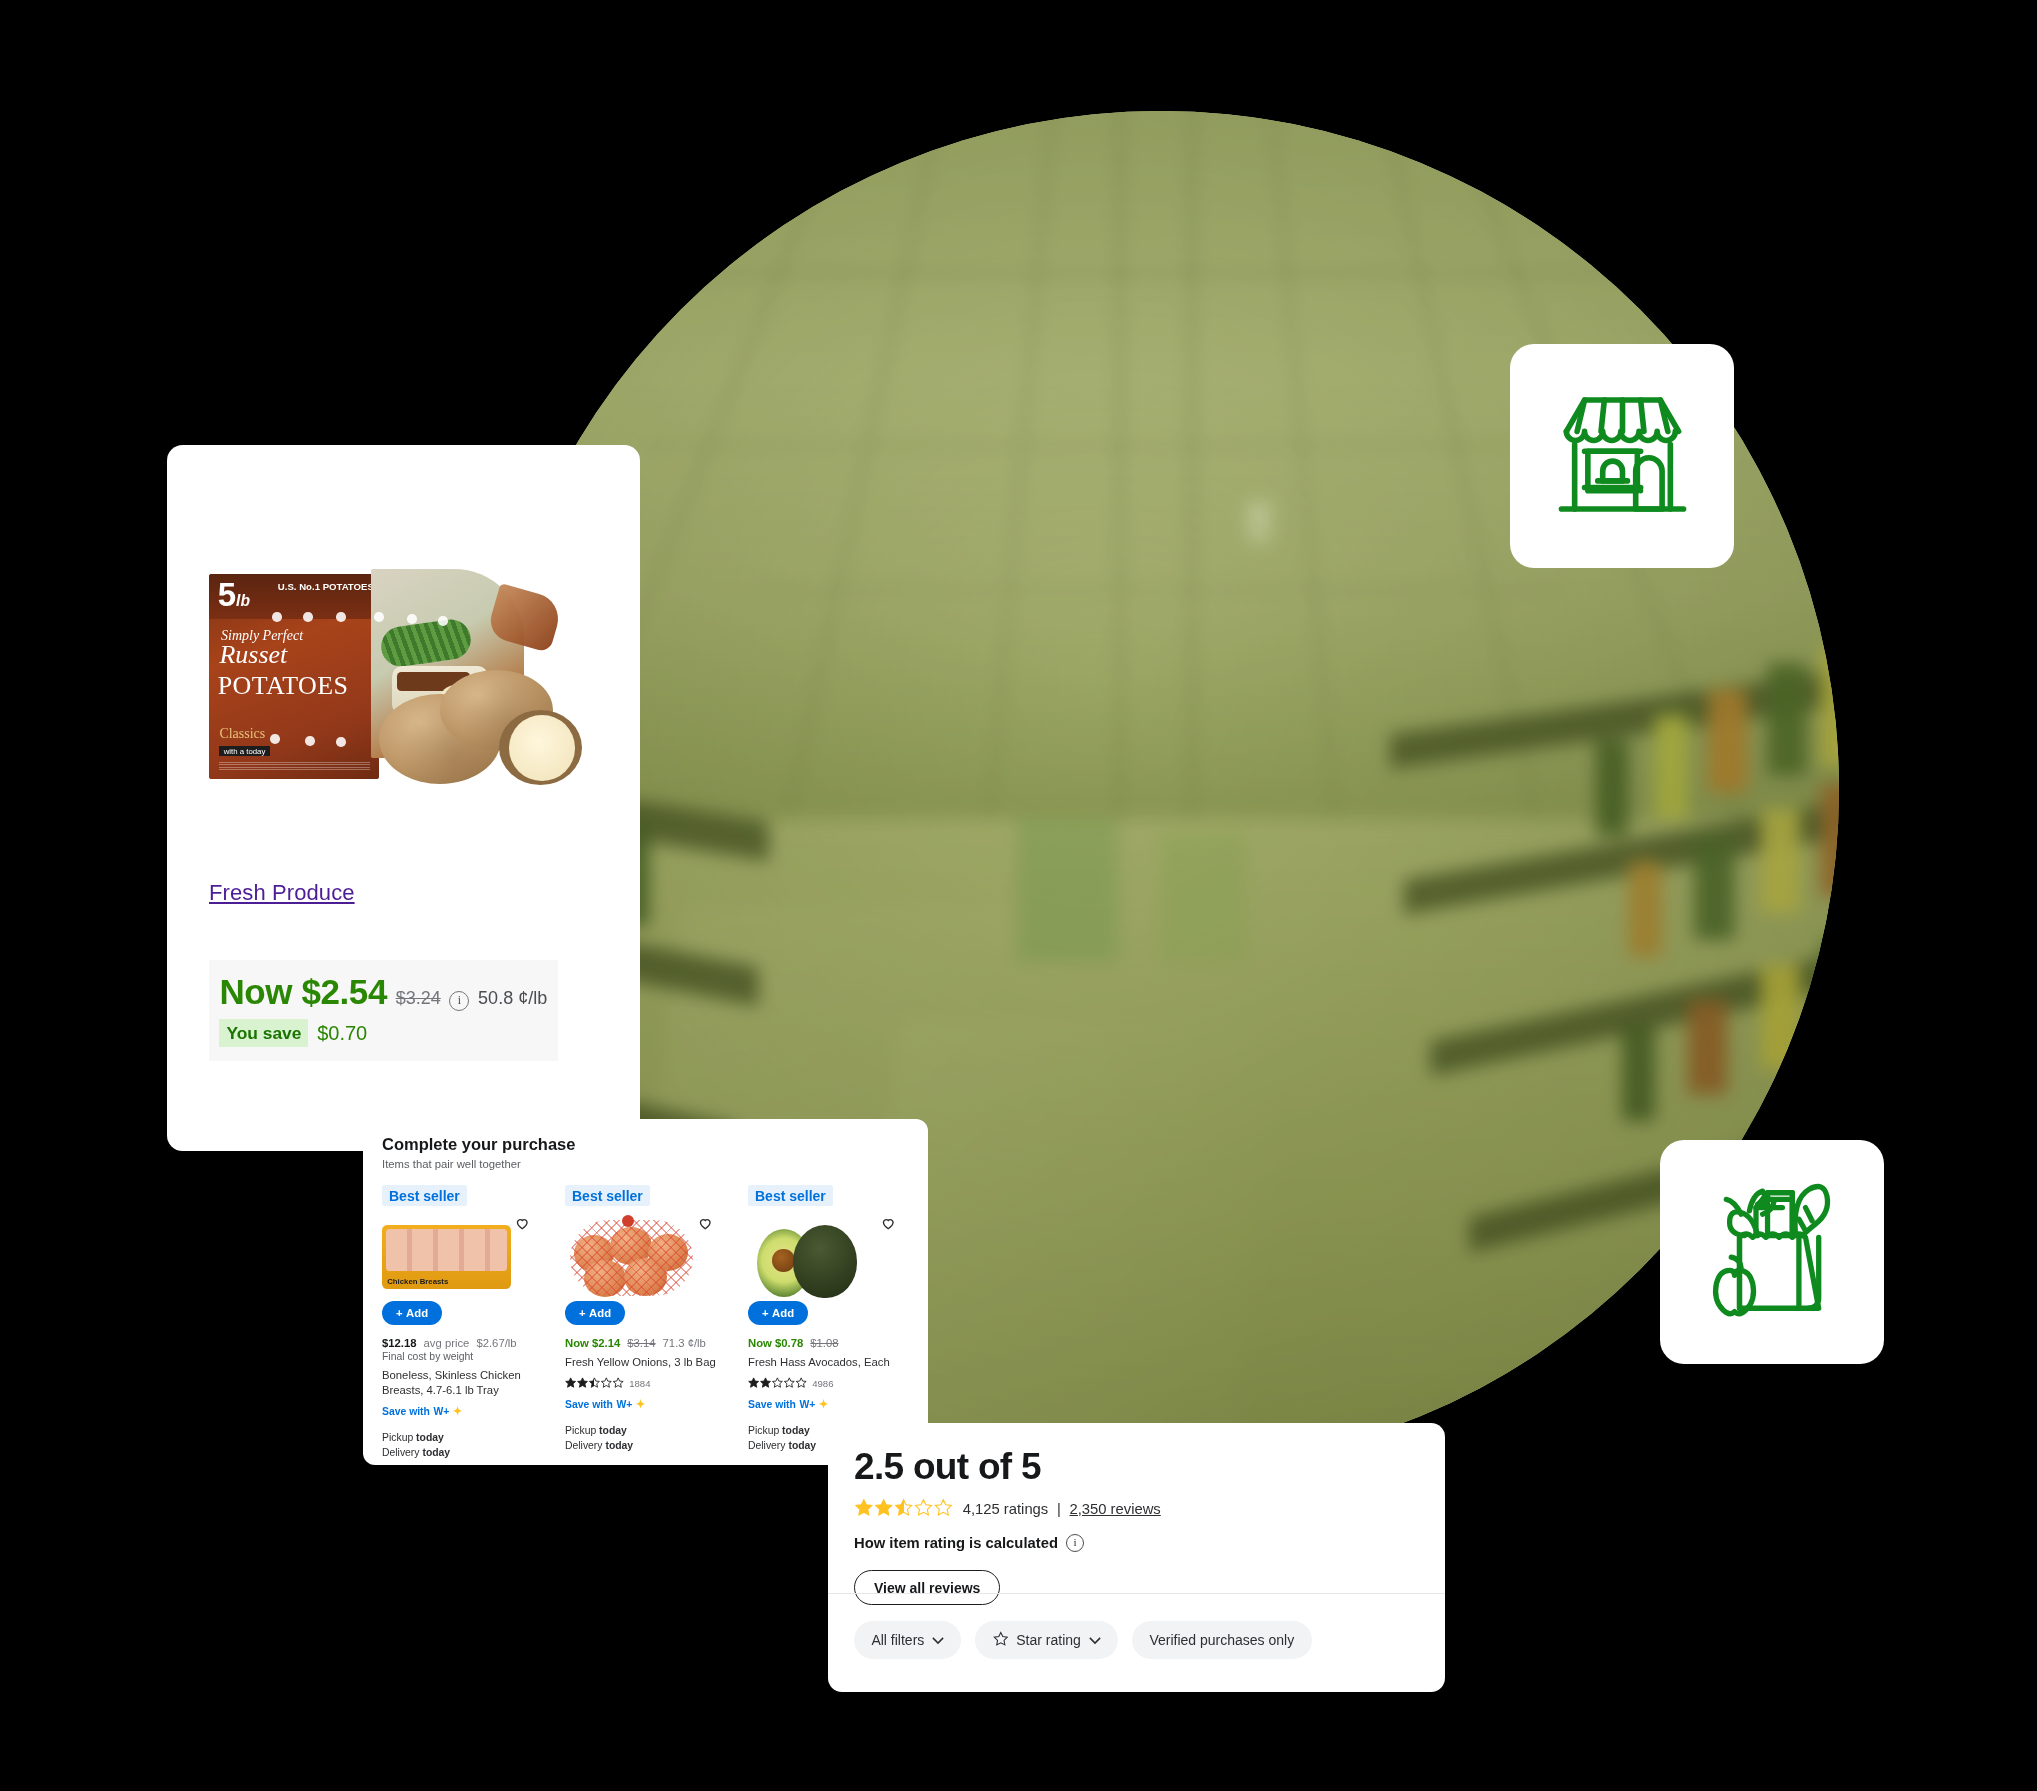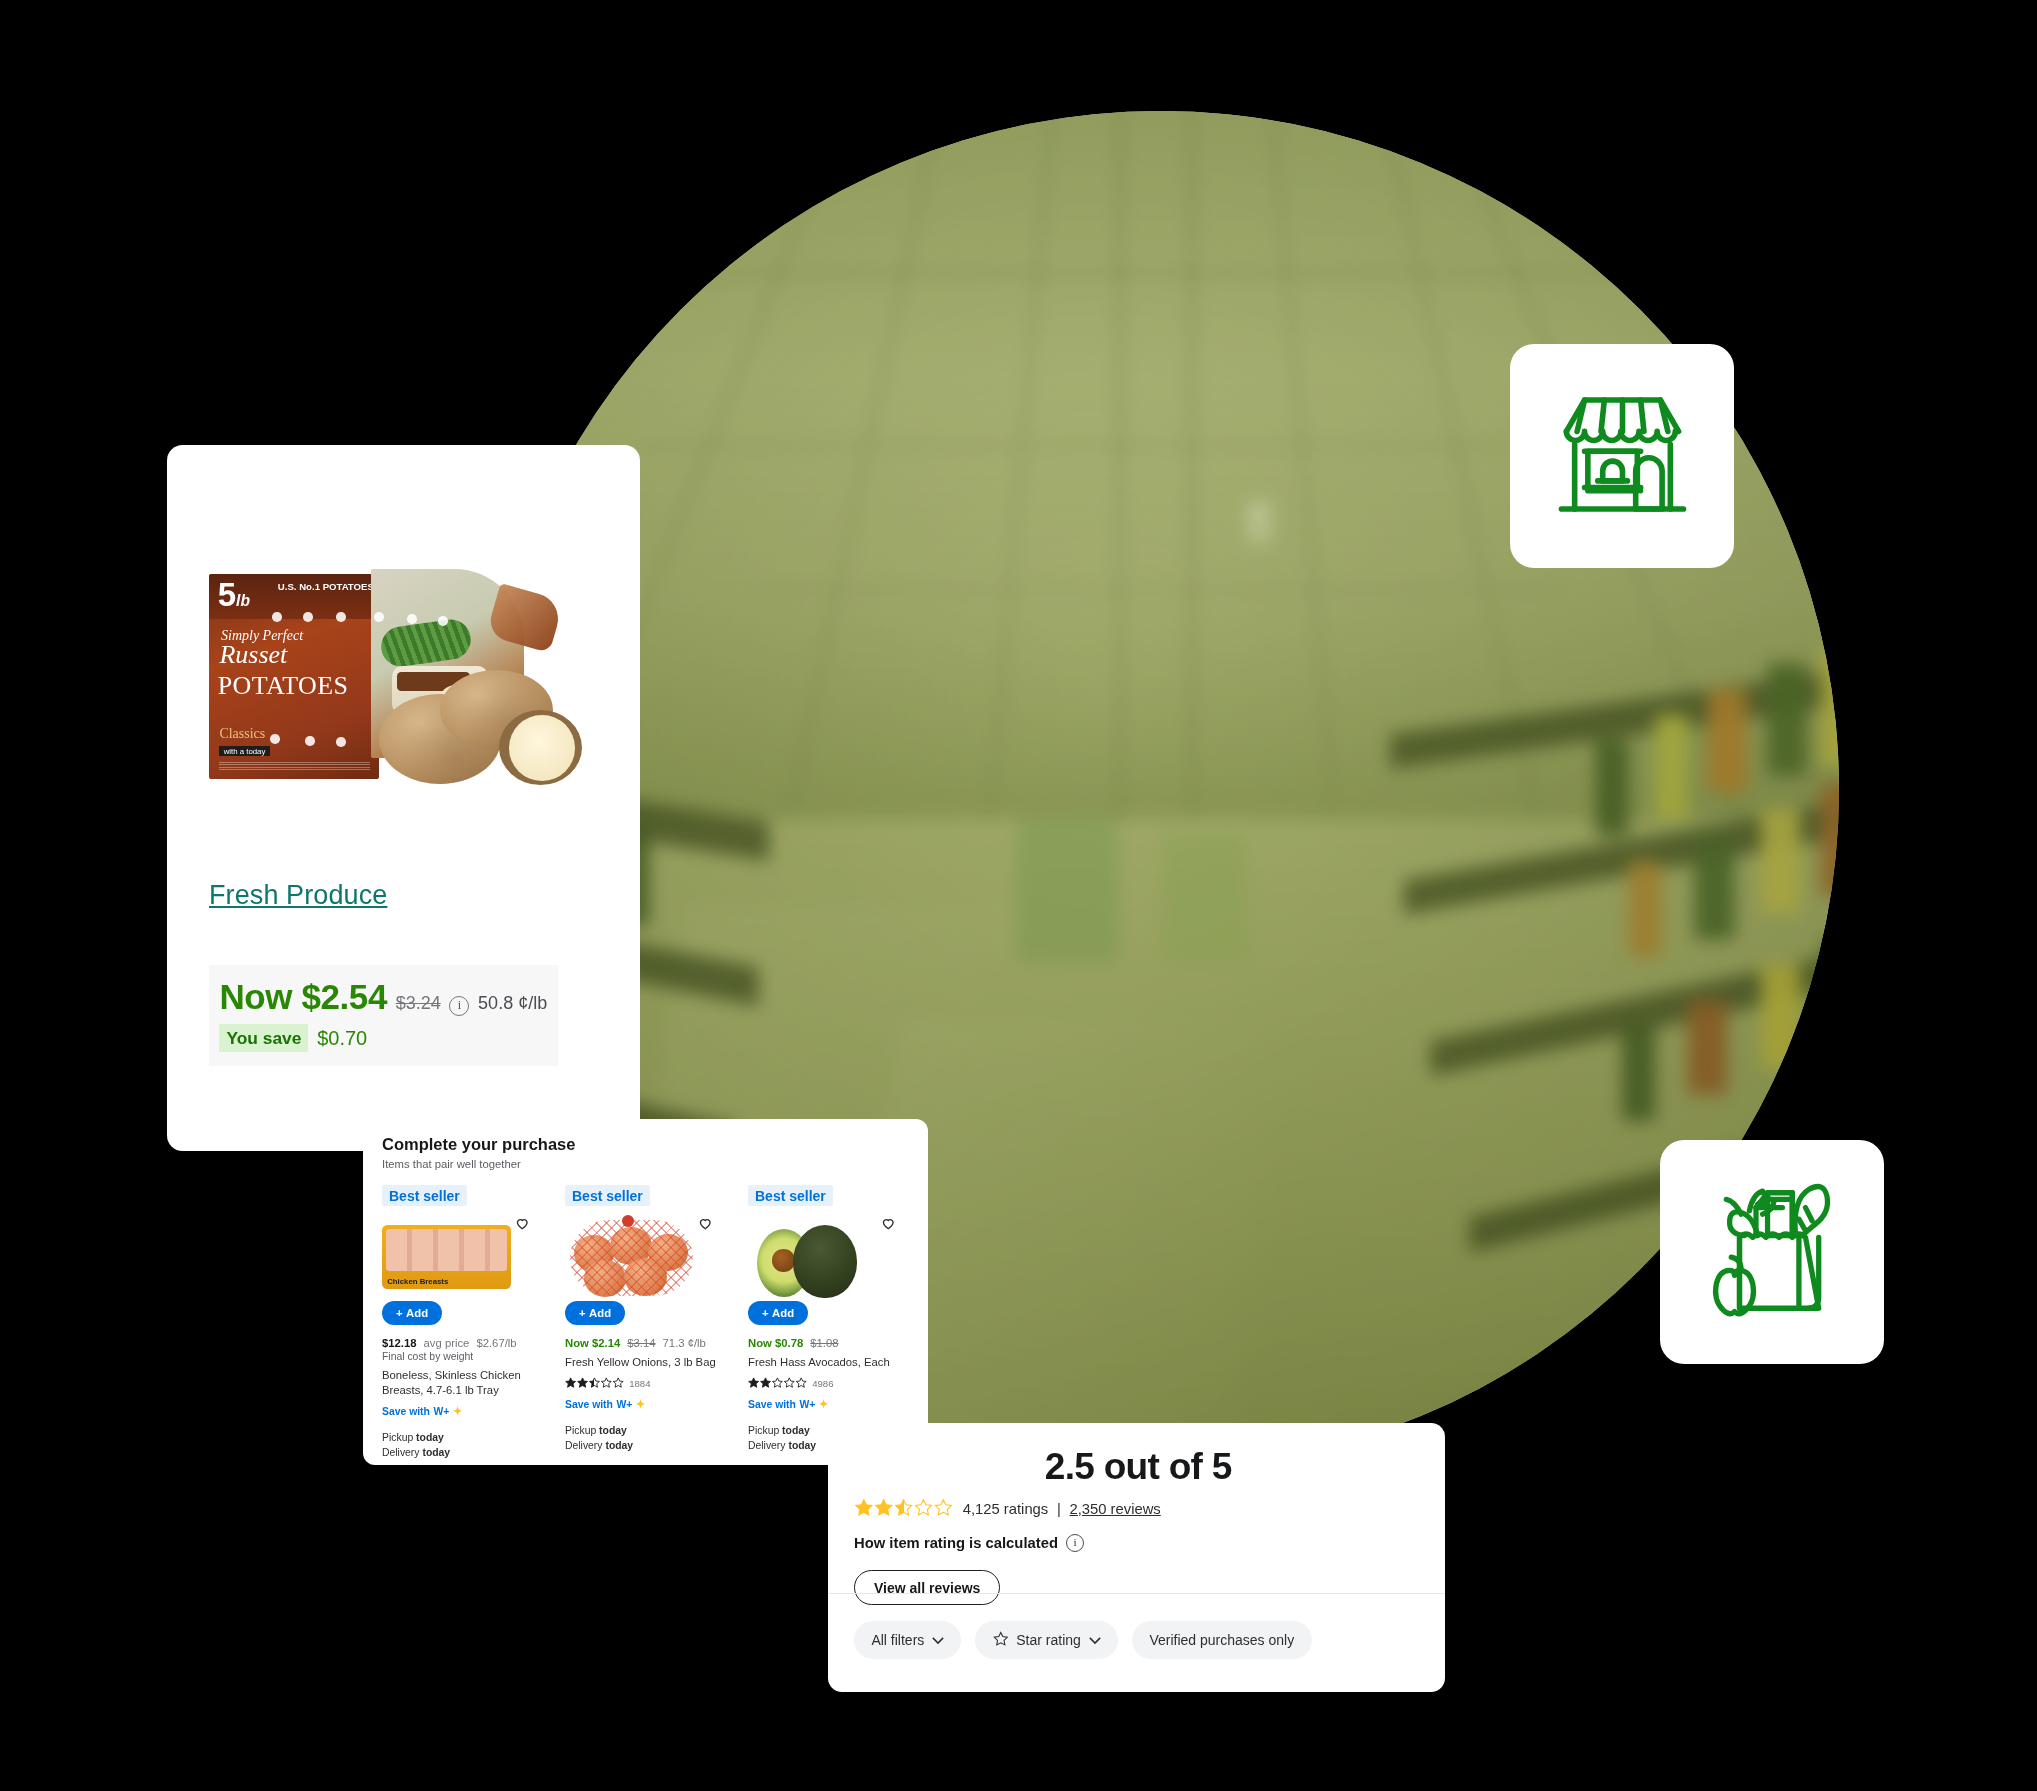--- a/index.html
+++ b/index.html
@@ -28,21 +28,21 @@
     mix-blend-mode:multiply;}
   #hero-tint2{position:absolute;inset:0;background:rgba(138,152,72,.22);}
 
   
   .card{position:absolute;background:#fff;border-radius:15.6px;overflow:hidden;}
 
   
   #product-card{left:167px;top:445px;width:473px;height:706px;}
   #pc-img{position:absolute;left:42px;top:122px;width:408px;height:217px;}
   #pc-body{position:absolute;left:42px;top:435px;right:35px;}
-  .breadcrumb{font-size:27px;color:#0f766e;text-decoration:underline;letter-spacing:0.1px;}
+  .breadcrumb{font-size:22px;color:#4c1d95;text-decoration:underline;letter-spacing:0.1px;}
   .prod-title{font-size:27px;font-weight:700;color:#16181a;margin-top:19px;letter-spacing:-0.2px;}
   .price-box{margin-top:54px;background:#f7f7f7;padding:12px 10.4px 14px 10.4px;width:349px;box-sizing:border-box;}
   .price-line{display:flex;align-items:baseline;gap:8.7px;}
   .now{font-size:35px;font-weight:700;color:#2a8703;letter-spacing:-0.4px;}
   .was{font-size:18px;color:#74767c;text-decoration:line-through;}
   .unit{font-size:18px;color:#4b4d52;}
   .info-i{display:inline-block;width:18px;height:18px;border:1.4px solid #74767c;border-radius:50%;
     font-size:12px;line-height:16.5px;text-align:center;color:#4b4d52;font-family:"Liberation Serif",serif;}
   .save-line{display:flex;align-items:center;gap:8.7px;margin-top:7px;}
   .save-tag{background:#d9f2d0;color:#1a7302;font-weight:700;font-size:17.4px;padding:3.5px 7px;}
@@ -125,21 +125,21 @@
   .avo-half{position:absolute;left:8.7px;top:10.4px;width:54px;height:68px;border-radius:50%;
     background:radial-gradient(circle at 50% 46%,#e8e38a,#cddd6d 48%,#4e7a2a 85%);}
   .avo-pit{position:absolute;left:24px;top:31px;width:22.6px;height:22.6px;border-radius:50%;
     background:radial-gradient(circle at 38% 34%,#a5621f,#6d3b11);}
   .avo-whole{position:absolute;left:45px;top:7px;width:64px;height:73px;border-radius:50% 50% 48% 48%;
     background:radial-gradient(circle at 42% 32%,#4a5a32,#2d3a1c 70%,#212b14);}
 
   
   #ratings-card{left:828px;top:1423px;width:617px;height:269px;border-radius:14px;}
   .rc-inner{position:absolute;left:26px;top:22.6px;right:22.6px;}
-  .rc-score{font-size:37px;font-weight:700;color:#16181a;letter-spacing:-0.7px;text-align:center;}
+  .rc-score{font-size:37px;font-weight:700;color:#16181a;letter-spacing:-0.7px;}
   .rc-line{display:flex;align-items:center;gap:8.7px;margin-top:10.4px;}
   .rc-meta{font-size:14.8px;color:#2e2f32;}
   .rc-link{font-size:14.8px;color:#2e2f32;text-decoration:underline;}
   .rc-calc{display:flex;align-items:center;gap:7.8px;margin-top:14px;font-size:14.8px;
     font-weight:700;color:#16181a;}
   .rc-i{display:inline-block;width:16.5px;height:16.5px;border:1.3px solid #4b4d52;border-radius:50%;
     font-size:11.3px;line-height:14.8px;text-align:center;color:#2e2f32;font-weight:400;font-family:"Liberation Serif",serif;}
   .rc-btn{margin-top:17.4px;display:inline-block;border:1.2px solid #1d1d1d;border-radius:868px;
     padding:8.7px 19px;font-size:14px;font-weight:700;color:#16181a;background:#fff;cursor:pointer;
     font-family:"Liberation Sans",sans-serif;}

